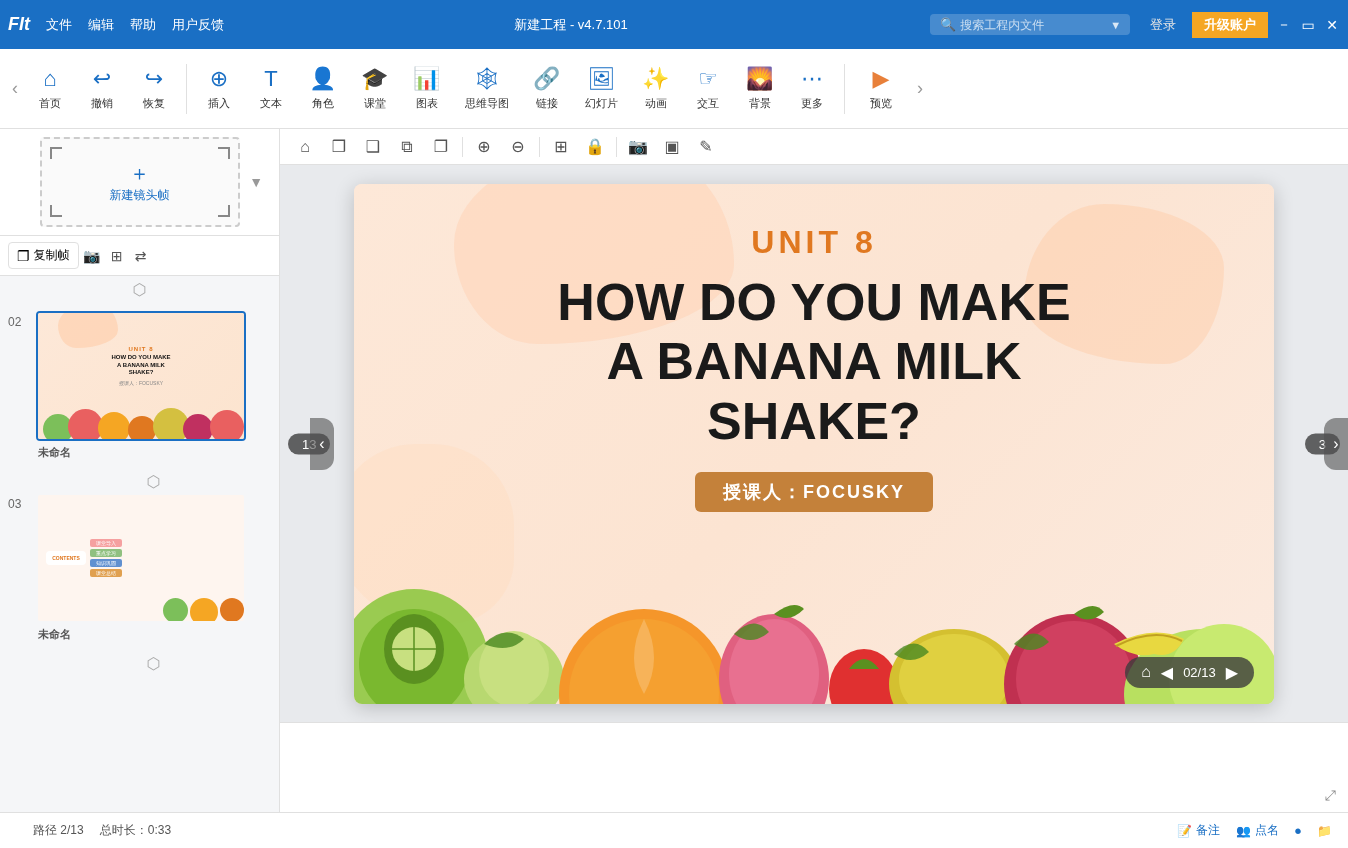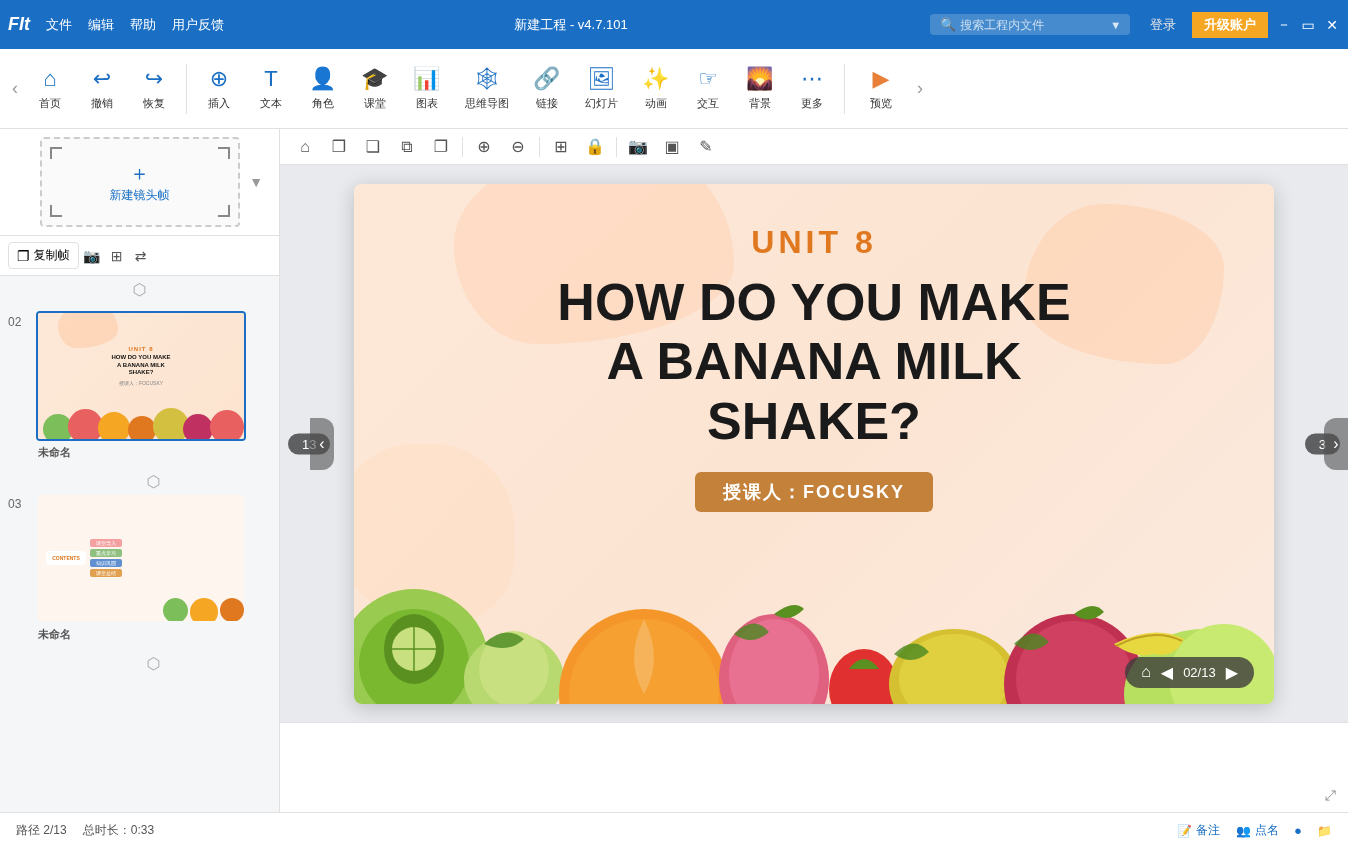--- a/index.html
+++ b/index.html
@@ -425,21 +425,21 @@
       height: 36px;
       background: white;
       border-top: 1px solid #e0e0e0;
       display: flex;
       align-items: center;
       padding: 0 16px;
       font-size: 12px;
       color: #555;
       flex-shrink: 0;
     }
-    .statusbar-left { display: flex; gap: 16px; flex: 1; }
+    .statusbar-left { display: flex; gap: 16px; flex: 1; margin-left: 17px; }
     .statusbar-right { display: flex; gap: 16px; align-items: center; }
     .statusbar-action {
       display: flex;
       align-items: center;
       gap: 4px;
       cursor: pointer;
       color: #1a6fc4;
     }
 
     

